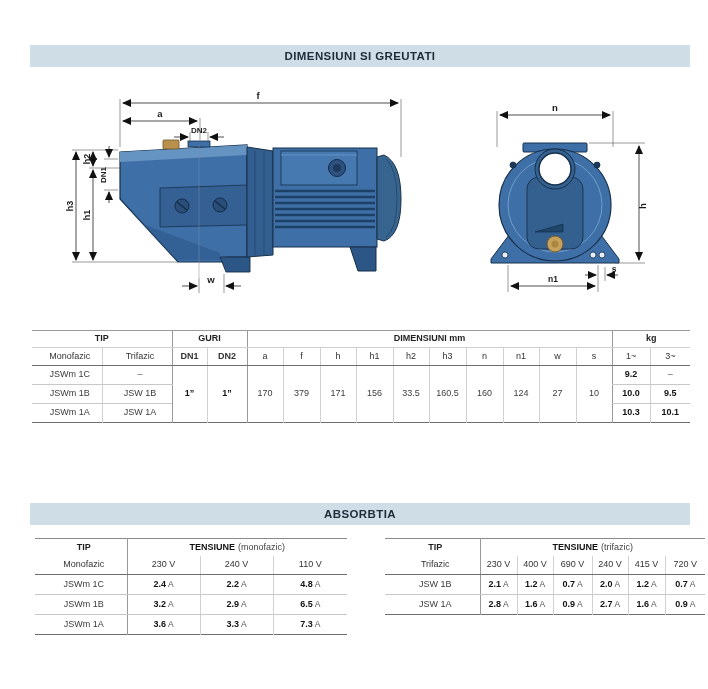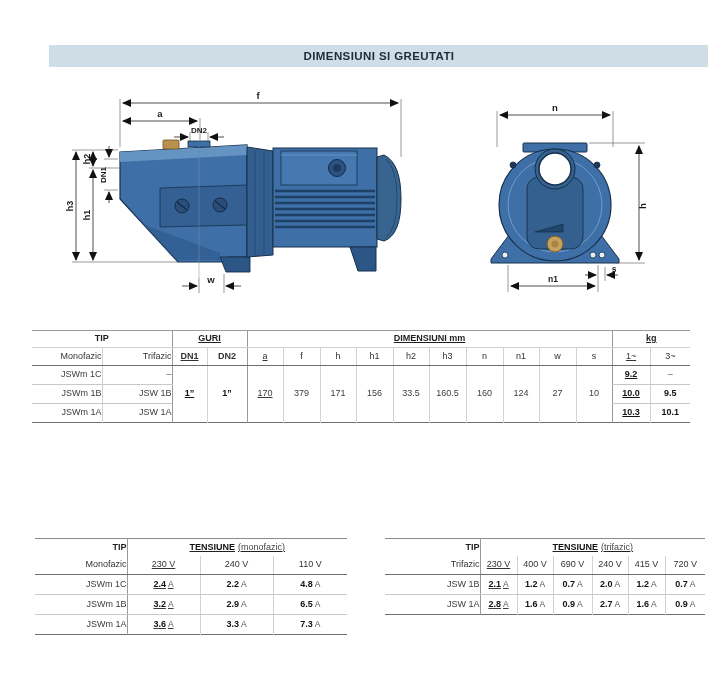--- a/index.html
+++ b/index.html
@@ -4,41 +4,41 @@
 <style>
   html,body { margin:0; padding:0; background:#ffffff; }
   .page {
     position:relative; width:708px; height:689px; background:#fff;
     font-family:"Liberation Sans", sans-serif; overflow:hidden;
   }
   
   .bar {
     position:absolute; left:30px; width:660px; height:22px;
     background:#cfdde6; color:#1d2c3a; font-weight:bold; font-size:11.5px;
-    display:flex; align-items:center; justify-content:center; letter-spacing:.4px;margin-left:19px;
+    display:flex; align-items:center; justify-content:center; letter-spacing:.4px;
   }
   #bar-dim { top:45px; }
   #bar-abs { top:503px; }
 
   
   .drawing { position:absolute; }
   #side-drawing  { left:60px;  top:85px; }
   #front-drawing { left:465px; top:85px; }
   svg text { font-family:"Liberation Sans", sans-serif; fill:#1a1a1a; font-weight:bold; }
   .dimline { stroke:#222; stroke-width:.8; fill:none; }
   .extline { stroke:#555; stroke-width:.6; fill:none; }
 
   
   table { border-collapse:collapse; table-layout:fixed; font-size:9px; color:#3b3b3b; }
   th, td { padding:0; font-weight:normal; text-align:center; vertical-align:middle; line-height:1.1; overflow:hidden; white-space:nowrap; }
-  .lft { text-align:right; padding-left:6px; }
+  .lft { text-align:center; padding-left:6px; }
   .b { font-weight:bold; color:#121212; }
   .unit { font-weight:normal; color:#555; margin-left:2px; font-size:8.5px; }
   .note { font-weight:normal; color:#444; margin-left:3px; }
-  .gb { border-left:1px solid #9a9a9a;text-decoration:underline; }   
+  .gb { border-left:1px solid #9a9a9a; }   
   .cb { border-left:1px solid #d2d2d2; }   
 
   
   #dim-table { position:absolute; left:32px; top:330px; width:658px;
                border-top:1px solid #9a9a9a; border-bottom:1.5px solid #6e6e6e; }
   #dim-table .group-row th { height:16px; font-weight:bold; color:#1f1f1f; border-bottom:1px solid #cfcfcf; }
   #dim-table .sub-row th { height:17px; border-bottom:1.4px solid #6e6e6e; color:#333; }
   #dim-table td { height:18px; border-bottom:1px solid #c8c8c8; }
   #dim-table tr.last td { border-bottom:none; }
   #dim-table td.merged { border-bottom:none; }
@@ -54,20 +54,21 @@
   .abs-table tbody td { height:19px; border-bottom:1px solid #c8c8c8; }
   .abs-table tr.last td { border-bottom:none; }
   .dash { color:#555; }
 </style>
 </head>
 <body>
 
 <div class="page">
 
   <div class="bar" id="bar-dim">DIMENSIUNI SI GREUTATI</div>
+  <div class="bar" id="bar-abs">ABSORBTIA</div>
 
   <svg id="side-drawing" class="drawing" width="400" height="235" viewBox="0 0 400 235">
     <defs>
       <marker id="arw1" markerWidth="9" markerHeight="8" refX="8" refY="4" orient="auto-start-reverse" markerUnits="userSpaceOnUse">
         <path d="M0,0 L9,4 L0,8 Z" fill="#111"></path>
       </marker>
     </defs>
 
     <g>
 

